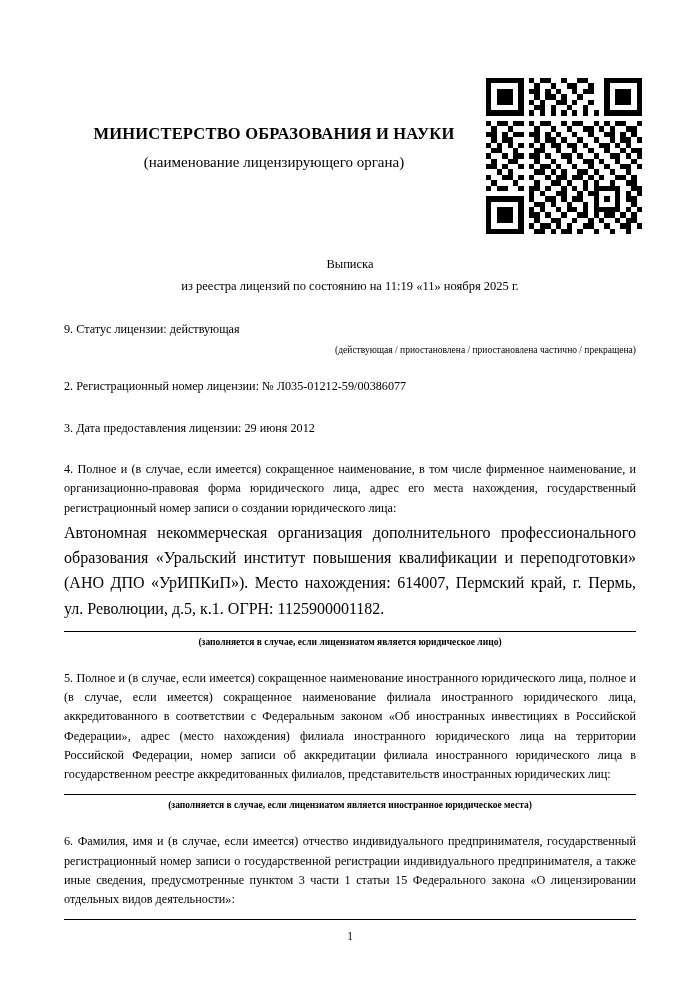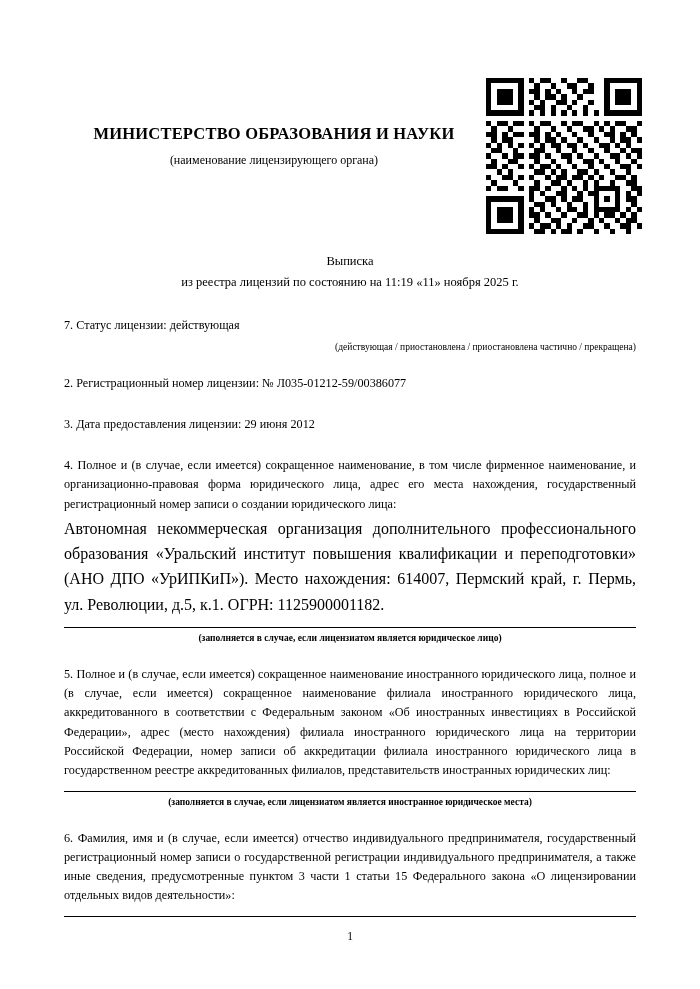--- a/index.html
+++ b/index.html
@@ -47,21 +47,21 @@
     margin-left: 0;
   }
   .org-title {
     font-size: 16.5px;
     font-weight: bold;
     line-height: 1.45;
     letter-spacing: 0.2px;
   }
   .org-title .line2 { display: block; }
   .caption-small {
-    font-size: 12px;
+    font-size: 15px;
     margin-top: 7px;
     line-height: 1.3;
   }
 
   
   .doc-title {
     text-align: center;
     margin-top: 82px;
     font-size: 12.5px;
     line-height: 1.75;
@@ -379,21 +379,21 @@
       </div>
       <div class="caption-small">(наименование лицензирующего органа)</div>
     </div>
 
     <div class="doc-title">
       <div>Выписка</div>
       <div>из реестра лицензий по состоянию на 11:19 «11» ноября 2025 г.</div>
     </div>
 
     <div class="clause">
-      <span>7. Статус лицензии: действующая</span>
+      <span>9. Статус лицензии: действующая</span>
     </div>
     <div class="sub-note indent-left">(действующая / приостановлена / приостановлена частично / прекращена)</div>
 
     <div class="clause">
       <span>2. Регистрационный номер лицензии: № Л035-01212-59/00386077</span>
     </div>
 
     <div class="clause">
       <span>3. Дата предоставления лицензии: 29 июня 2012</span>
     </div>

